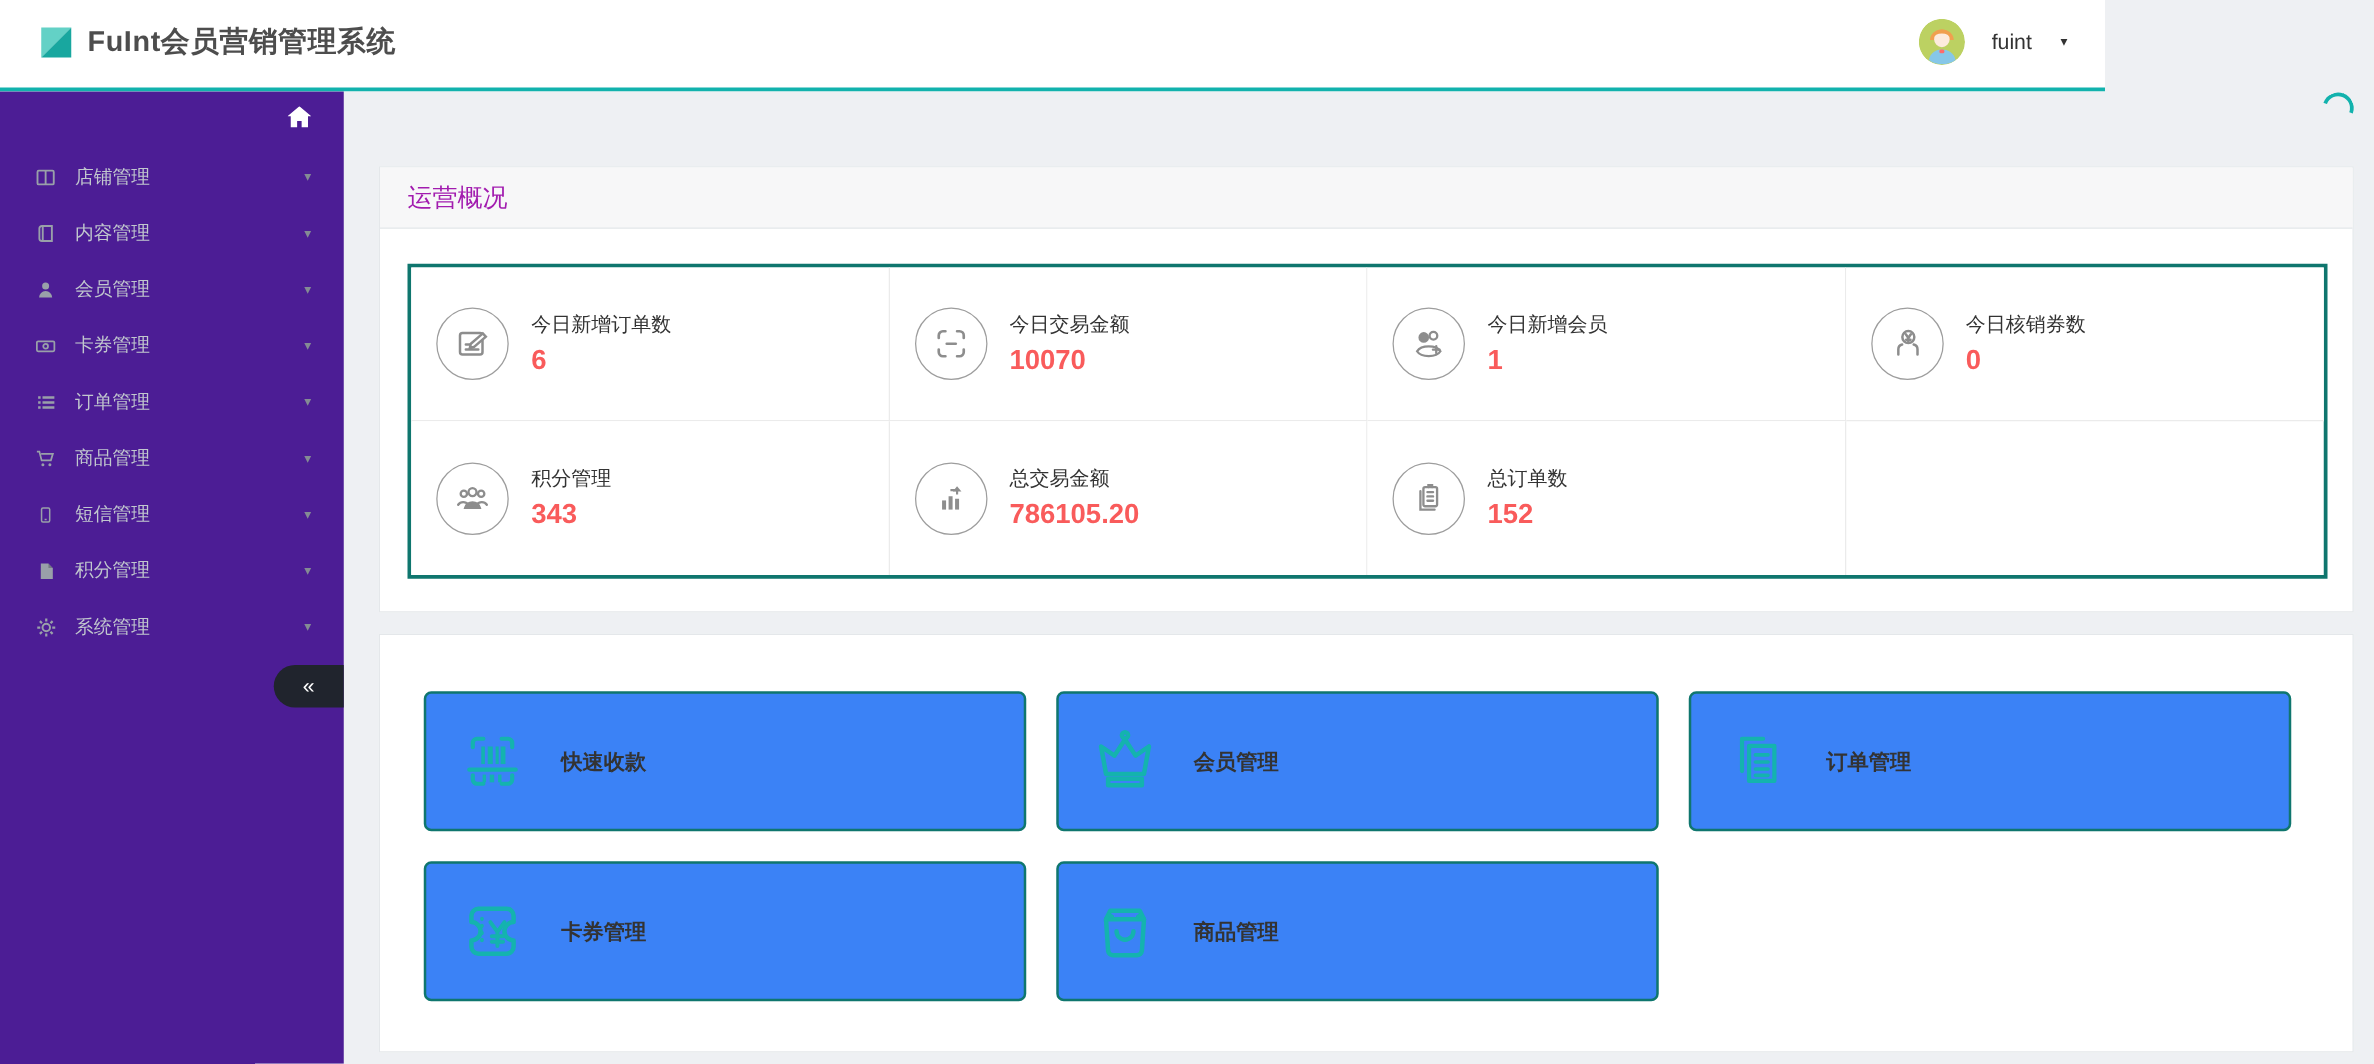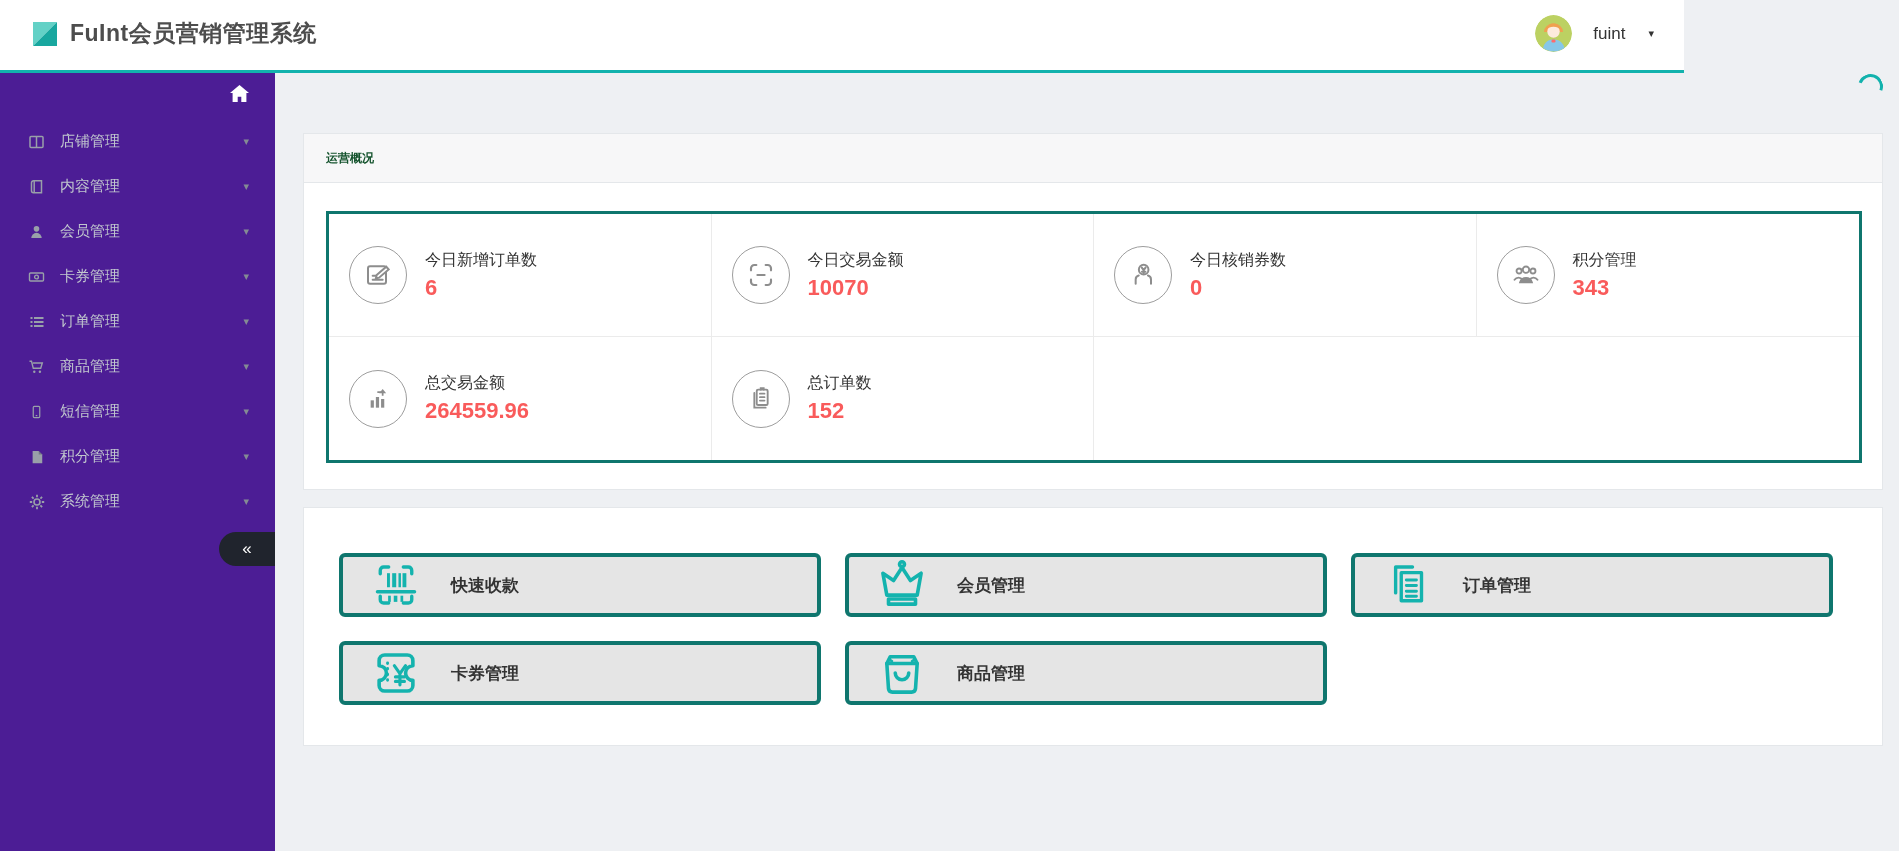--- a/index.html
+++ b/index.html
@@ -56,21 +56,21 @@
   .panel {
     width:1580px; margin-left:28px; background:#fff;
     border:1px solid #e4e7ea;
   }
   .panel-overview { margin-top:60px; }
   .panel-actions  { margin-top:17px; }
   .panel-header {
     height:49px; background:#f7f7f8; border-bottom:1px solid #e4e7ea;
     display:flex; align-items:center; padding-left:22px;
   }
-  .panel-title { font-size:12px; font-weight:bold; color:#14532d; }
+  .panel-title { font-size:20px; font-weight:normal; color:#a21caf; }
 
   
   .stats-wrap { padding:28px 20px 26px 22px; }
   .stats-grid {
     display:grid; grid-template-columns:repeat(4,1fr);
     border:3px solid #0f766e;
   }
   .stat-cell {
     height:123px; display:flex; align-items:center; gap:18px;
     padding-left:20px; background:#fff;
@@ -81,22 +81,22 @@
   .stat-circle {
     width:58px; height:58px; border:1px solid #9d9d9d; border-radius:50%;
     display:flex; align-items:center; justify-content:center; flex-shrink:0;
   }
   .stat-label { font-size:16px; color:#333; margin-bottom:4px; }
   .stat-value { font-size:22px; font-weight:bold; color:#f95b5b; }
 
   
   .actions-wrap { padding:45px 35px 40px; display:flex; flex-wrap:wrap; gap:24px; }
   .action-btn {
-    width:482px; height:64px; background:#e5e5e5;
-    border:4px solid #0f766e; border-radius:6px;
+    width:482px; height:112px; background:#3b82f6;
+    border:2px solid #0f766e; border-radius:6px;
     display:flex; align-items:center; gap:28px; padding-left:26px;
     cursor:pointer;
   }
   .action-label { font-size:17px; font-weight:bold; color:#333; }
 
   svg { display:block; }
 </style>
 </head>
 <body>
 
@@ -266,20 +266,34 @@
               <path d="M8.5 4.5H7A2.5 2.5 0 0 0 4.5 7v1.5M15.5 4.5H17A2.5 2.5 0 0 1 19.5 7v1.5M4.5 15.5V17A2.5 2.5 0 0 0 7 19.5h1.5M19.5 15.5V17a2.5 2.5 0 0 1-2.5 2.5h-1.5"></path>
               <path d="M9.3 12h5.4"></path>
             </svg>
           </span>
           <span>
             <div class="stat-label">今日交易金额</div>
             <div class="stat-value">10070</div>
           </span>
         </div>
 
+        <div class="stat-cell">
+          <span class="stat-circle">
+            <svg width="32" height="32" viewBox="0 0 24 24" fill="none" stroke="#8d8d8d" stroke-width="1.4" stroke-linecap="round">
+              <circle cx="14.8" cy="7.2" r="2.3"></circle>
+              <circle cx="9" cy="8.2" r="2.5" fill="#8d8d8d"></circle>
+              <path d="M5 16.5a7.5 4.6 0 0 1 14 0 7.5 4.6 0 0 1-14 0z"></path>
+              <path d="M14.5 15.5h4M16.5 13.5v4"></path>
+            </svg>
+          </span>
+          <span>
+            <div class="stat-label">今日新增会员</div>
+            <div class="stat-value">1</div>
+          </span>
+        </div>
 
         <div class="stat-cell">
           <span class="stat-circle">
             <svg width="32" height="32" viewBox="0 0 24 24" fill="none" stroke="#8d8d8d" stroke-width="1.5" stroke-linecap="round">
               <circle cx="12.5" cy="8" r="3.6"></circle>
               <path d="M11 6.3l1.5 2.2 1.5-2.2M12.5 8.5v2.6M11.2 9.6h2.6"></path>
               <path d="M6.5 18.5v-3.2a3 3 0 0 1 2.3-2.9M18 18.5v-3.2a3 3 0 0 0-2.3-2.9"></path>
             </svg>
           </span>
           <span>
@@ -309,21 +323,21 @@
             <svg width="32" height="32" viewBox="0 0 24 24" fill="#8d8d8d">
               <rect x="6.5" y="13" width="2.4" height="5.5"></rect>
               <rect x="10.4" y="10.5" width="2.4" height="8"></rect>
               <rect x="14.3" y="12" width="2.4" height="6.5"></rect>
               <path d="M15.5 9.5V6.8h-4" fill="none" stroke="#8d8d8d" stroke-width="1.3"></path>
               <path d="M15.5 4.5l2.6 3.2h-5.2z"></path>
             </svg>
           </span>
           <span>
             <div class="stat-label">总交易金额</div>
-            <div class="stat-value">264559.96</div>
+            <div class="stat-value">786105.20</div>
           </span>
         </div>
 
         <div class="stat-cell">
           <span class="stat-circle">
             <svg width="32" height="32" viewBox="0 0 24 24" fill="none" stroke="#8d8d8d" stroke-width="1.4" stroke-linecap="round">
               <path d="M7 7.5v11h8.5"></path>
               <rect x="8.8" y="5" width="8.2" height="11.5" rx="1"></rect>
               <path d="M11.2 8h3.4M11.2 10.6h3.4M11.2 13.2h3.4"></path>
               <path d="M11.8 5V3.8h2.2V5"></path>

